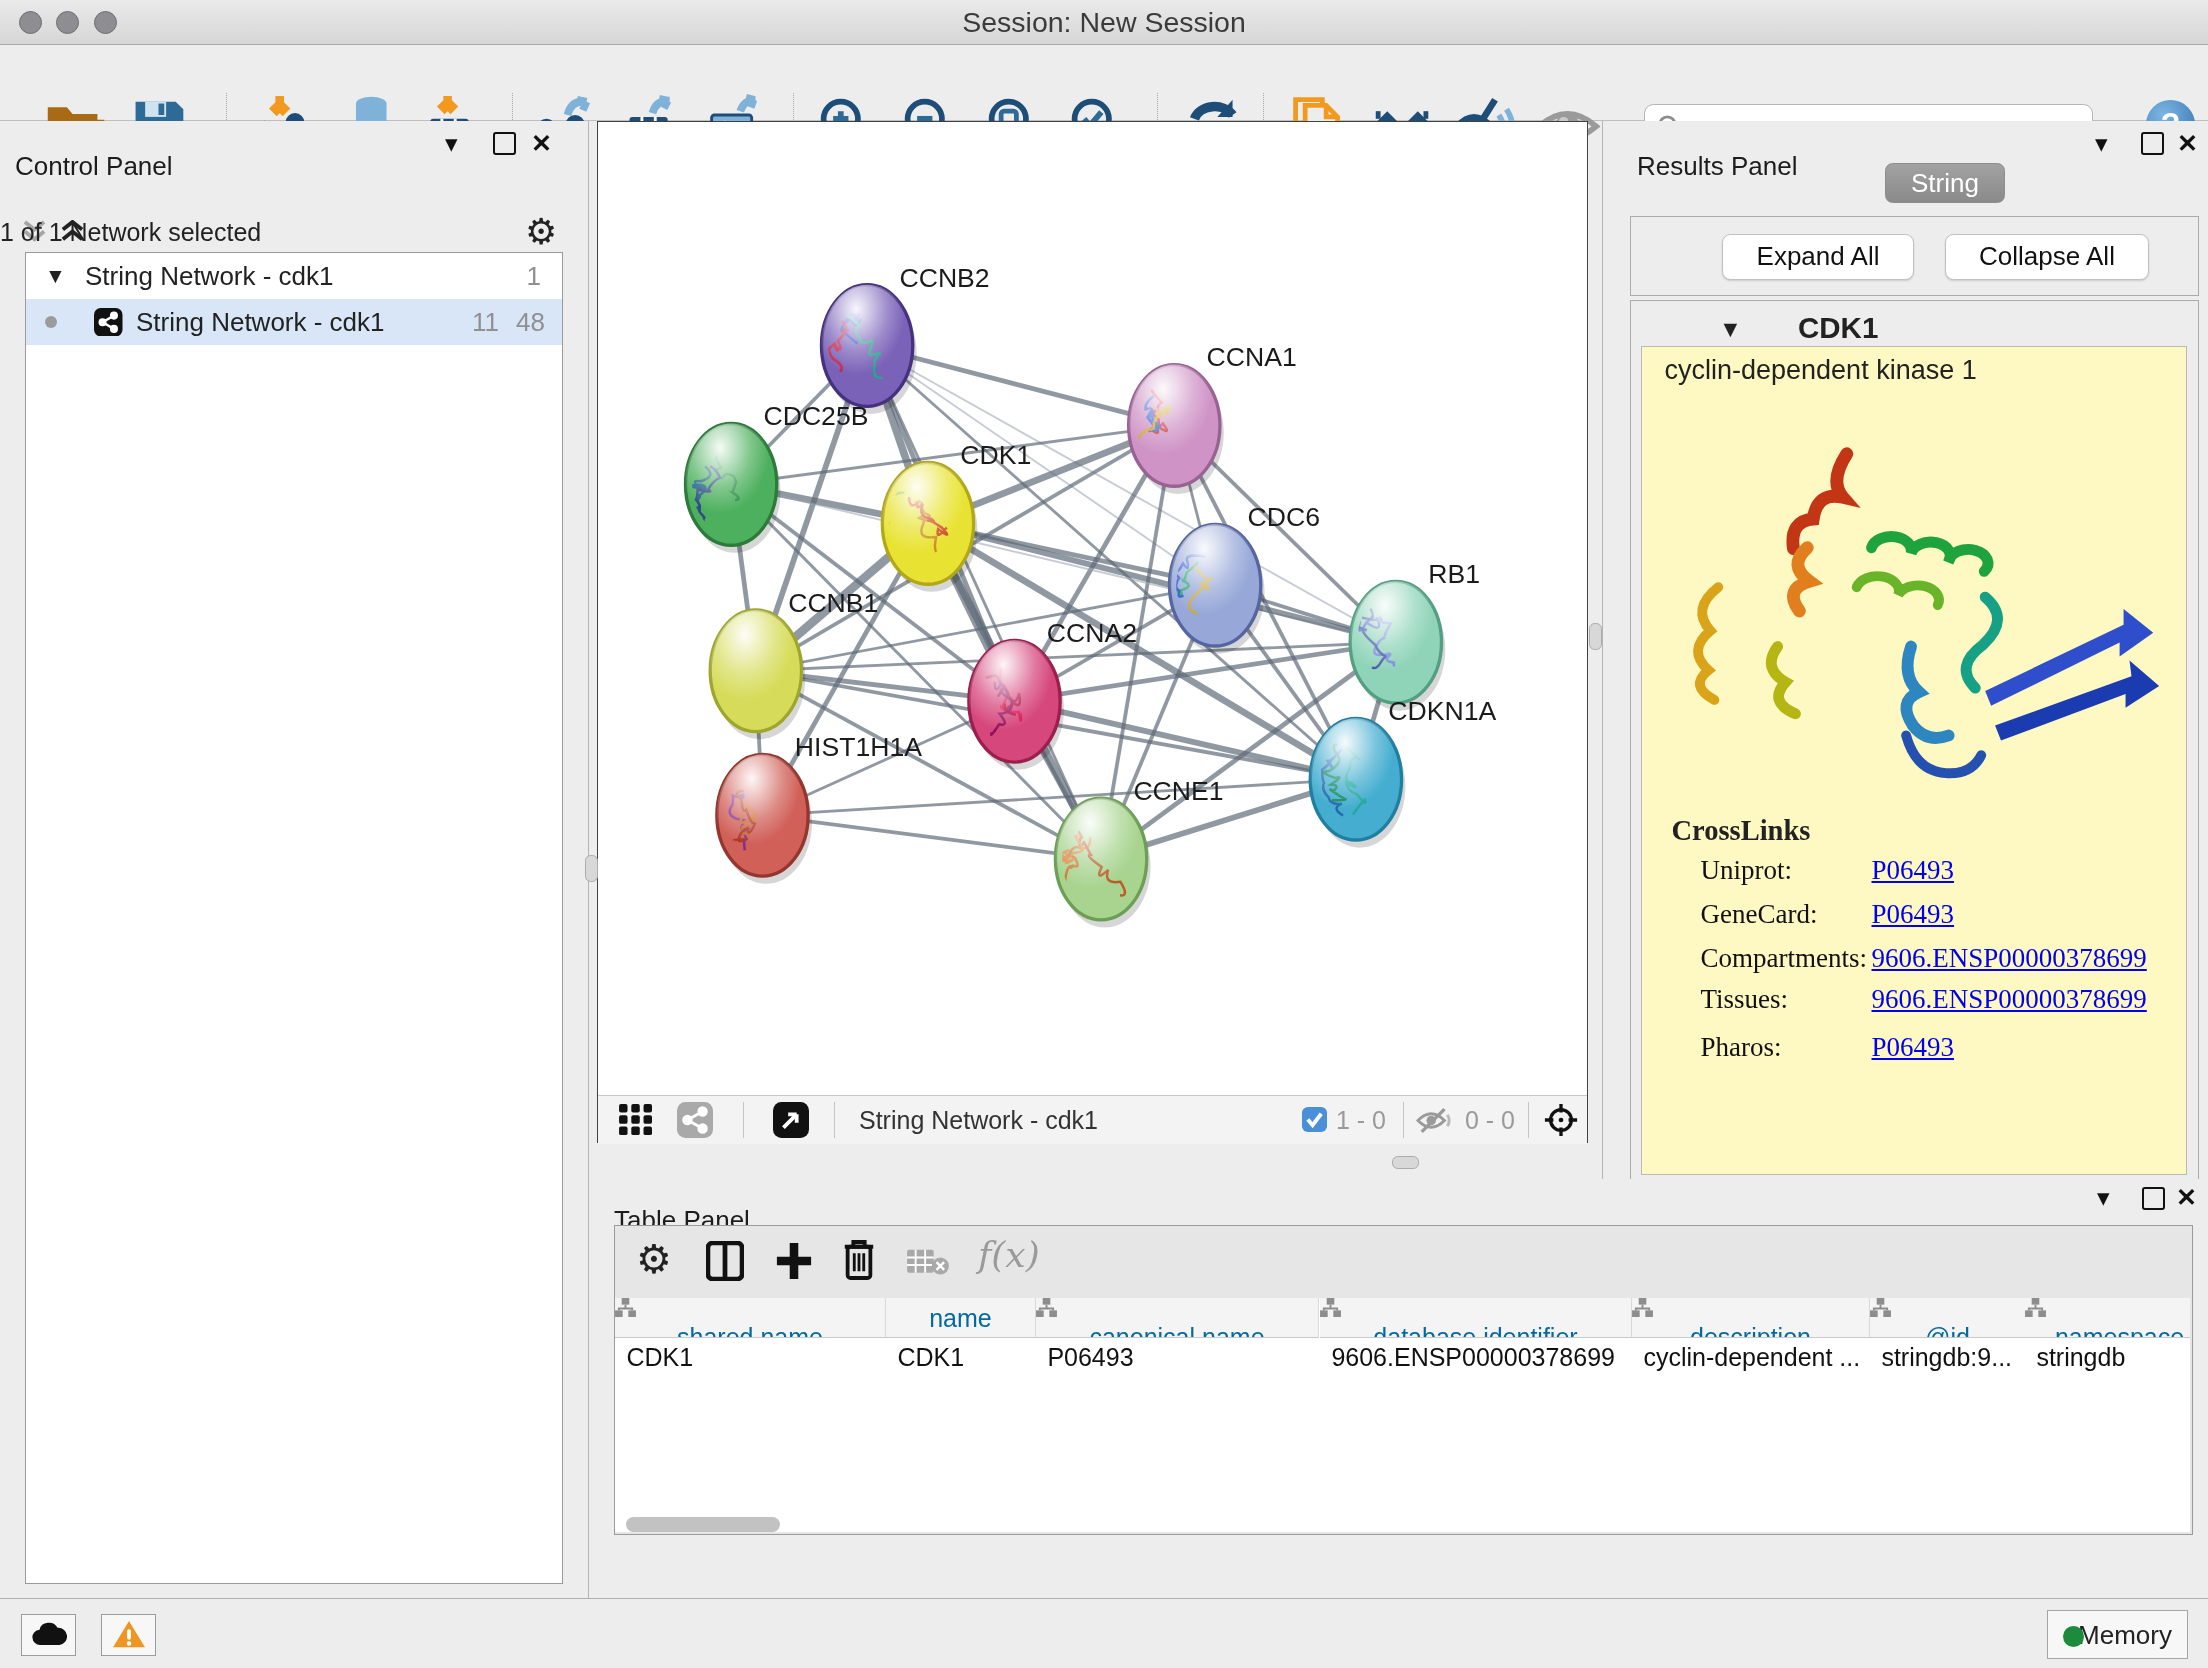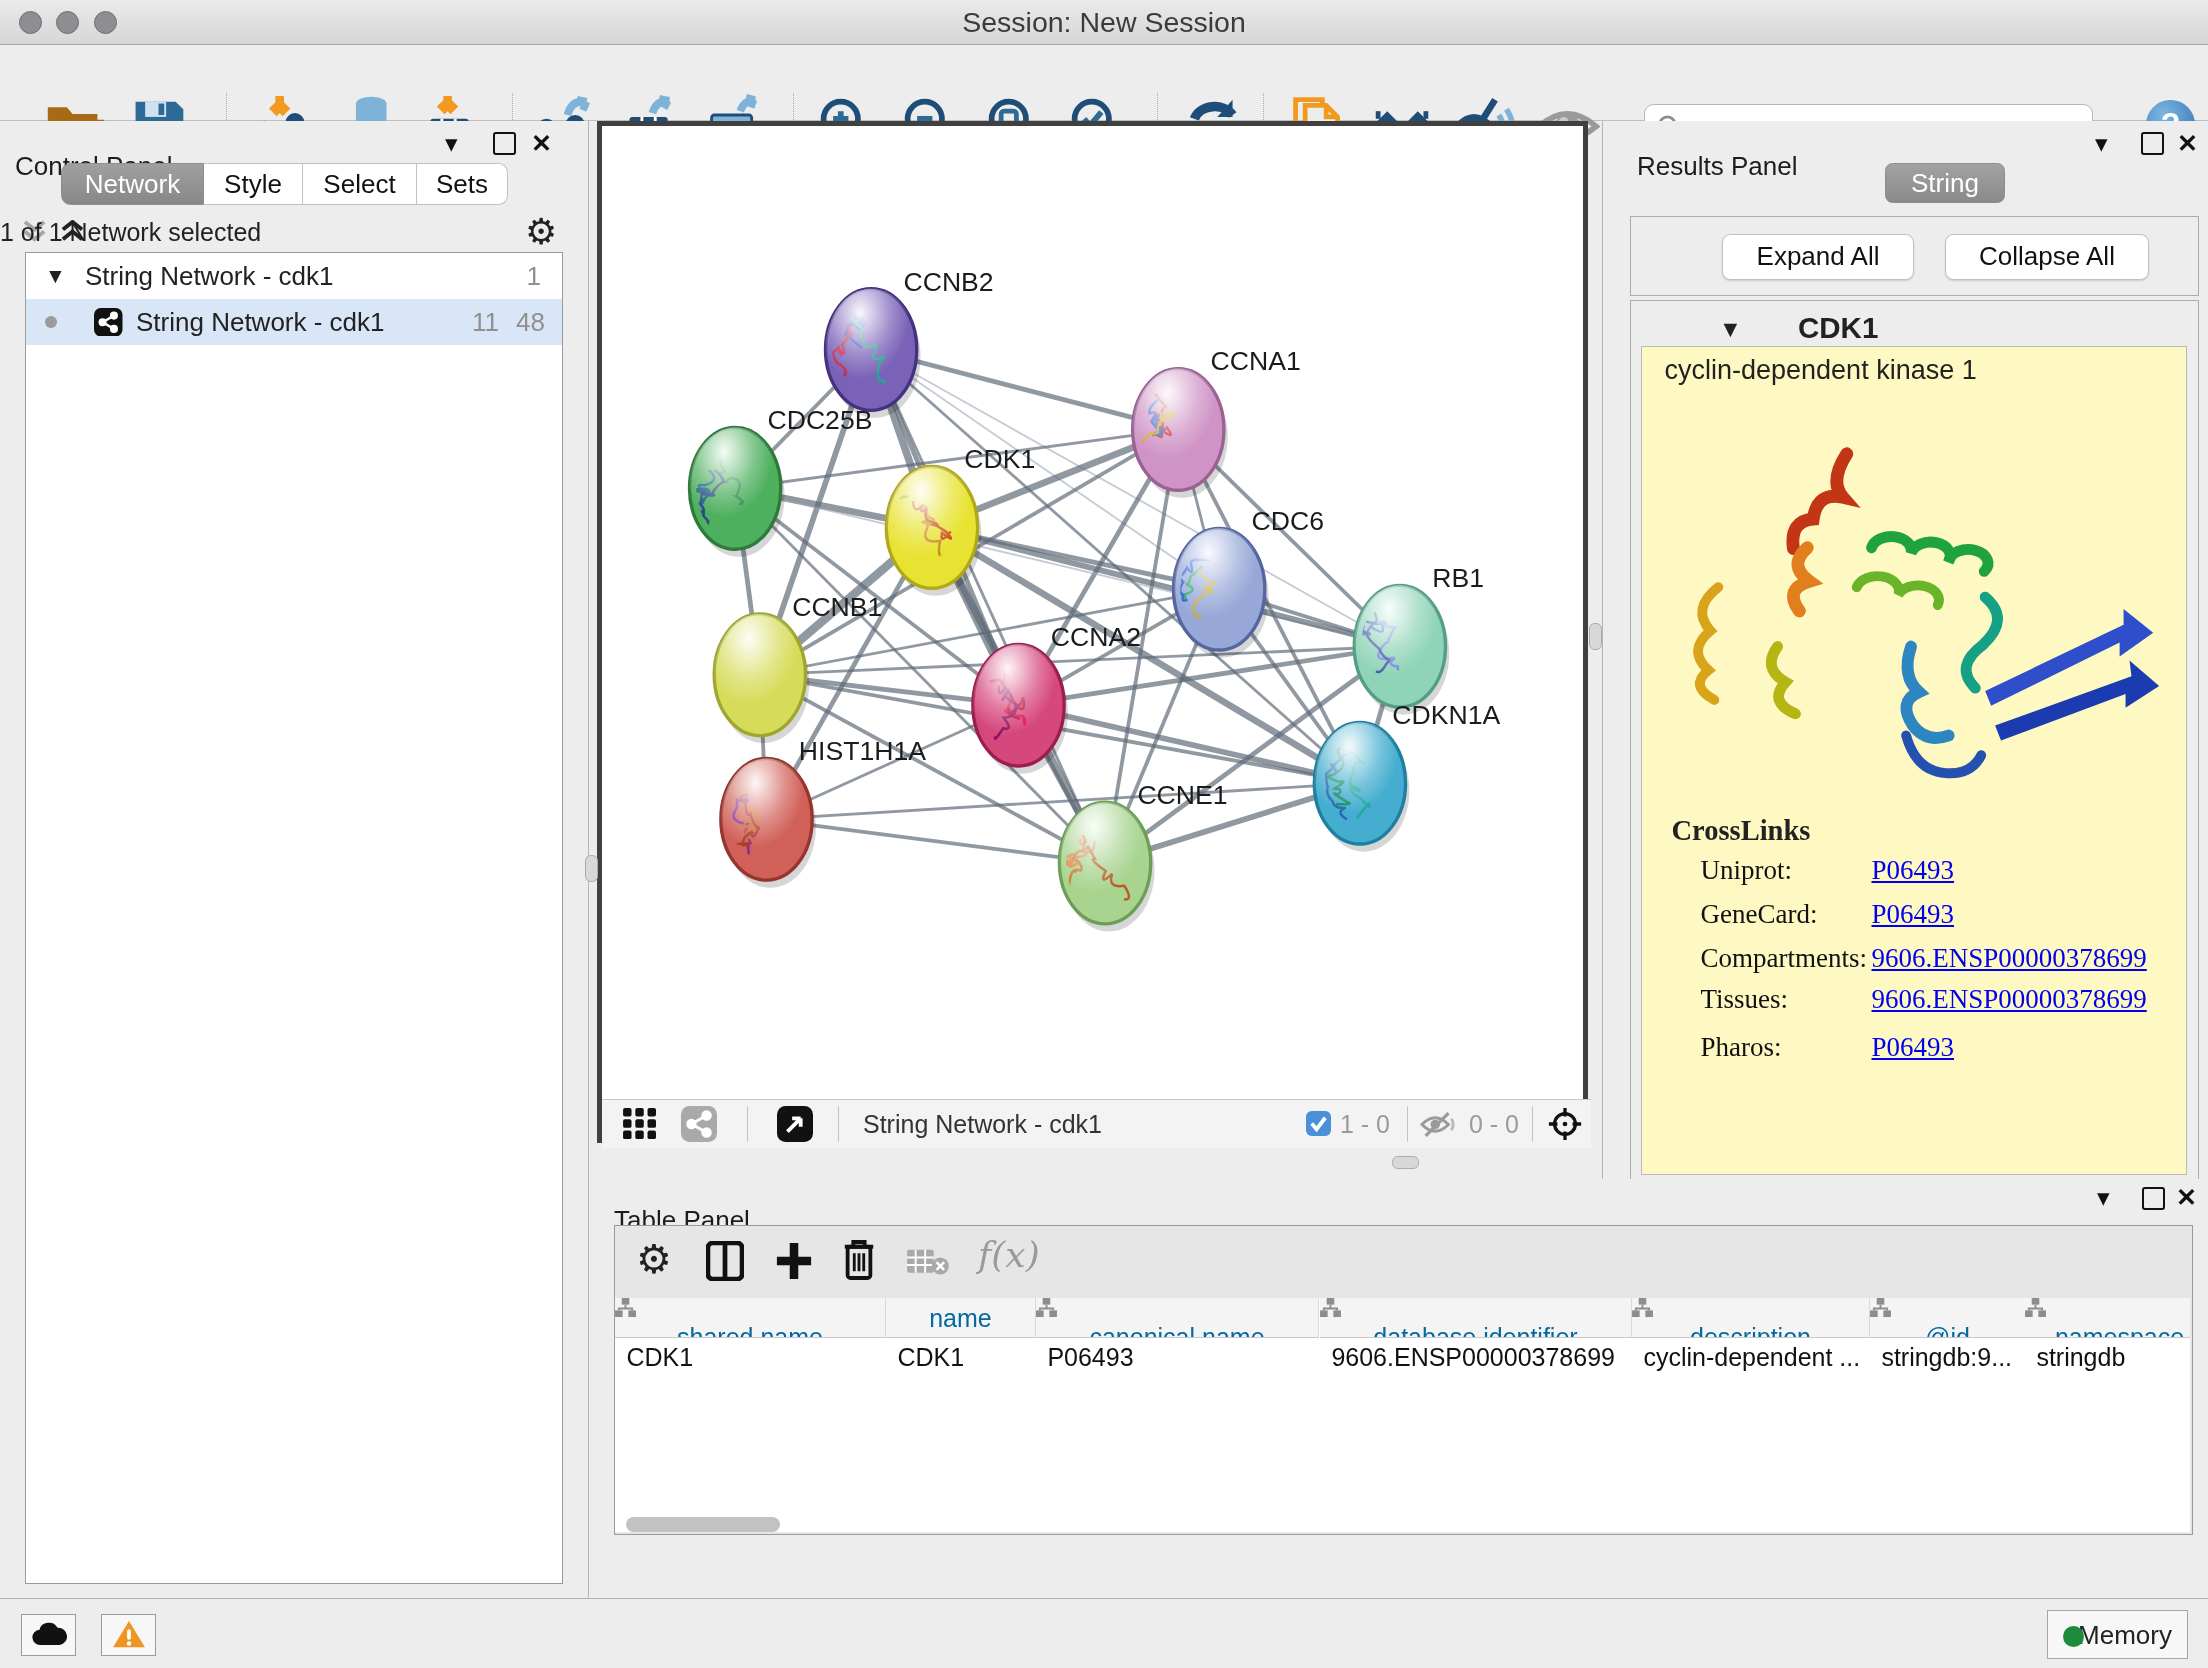--- a/index.html
+++ b/index.html
@@ -30,21 +30,21 @@
   .seg:last-child{border-radius:0 9.5px 9.5px 0;}
   .seg.sel{background:linear-gradient(#a0a0a0,#878787);color:#fff;border-color:#8d8d8d;}
   
   #control-panel{left:0;top:121px;width:588px;height:1477px;background:#ededed;border-right:1px solid #b5b5b5;}
   #cp-listbox{left:25px;top:131px;width:538px;height:1332px;background:#fff;border:1.9px solid #9a9a9a;
               box-sizing:border-box;}
   .treerow{position:relative;height:46px;font-size:26px;line-height:46px;}
   .treerow .cnt{position:absolute;color:#909090;}
   #cp-row2{background:#d9e6f7;}
   
-  #canvas{left:597px;top:121px;width:991px;height:1022px;background:#fff;border:5px solid #404040;
+  #canvas{left:597px;top:121px;width:991px;height:1022px;background:#fff;border:1px solid #404040;
           box-sizing:border-box;}
   #net-bottombar{left:0;top:973px;width:989px;height:48px;background:#f3f3f3;border-top:1px solid #c9c9c9;}
   .bbsep{position:absolute;top:5.7px;height:36px;border-left:1px solid #c4c4c4;width:0;}
   .bbtxt{position:absolute;top:0;font-size:25px;line-height:48px;color:#9a9a9a;}
   
   #results-panel{left:1602px;top:121px;width:607px;height:1059px;background:#ededed;border-left:1px solid #b5b5b5;}
   #rp-tab{left:282px;top:42px;height:38px;padding:0 25px;background:linear-gradient(#a2a2a2,#8a8a8a);
           color:#fff;font-size:26px;line-height:38px;border-radius:7.6px;border:1px solid #8d8d8d;cursor:pointer;}
   .rp-box{position:absolute;left:27px;width:569px;border:1.9px solid #ababab;box-sizing:border-box;background:#ededed;}
   .btn{position:absolute;height:44px;background:#fff;border:1px solid #c0c0c0;border-radius:8.6px;
@@ -264,21 +264,20 @@
       <div style="color:#fff;font-size:32px;font-weight:bold;text-align:center;line-height:49px;">?</div>
     </div>
   </div>
 
   <div id="control-panel" class="abs">
     <div class="abs panel-title" style="left:15px;top:7.6px">Control Panel</div>
     <div class="wico" style="left:445px;top:7.6px">▾</div>
     <div class="wsq" style="left:493px;top:11.4px"></div>
     <div class="wico" style="left:531px;top:7.6px;font-weight:bold">✕</div>
 
-    <div class="abs" id="cp-tabs" style="left:61px;top:42px;white-space:nowrap"><span class="seg sel" style="width: 143px;">Network</span><span class="seg" style="width: 99px;">Style</span><span class="seg" style="width: 114px;">Select</span><span class="seg" style="width: 91px;">Sets</span></div>
 
     <div class="abs" style="left:0;top:91px;width:588px;height:40px">
       <svg class="abs" style="left:21px;top:7.6px" width="27" height="25" viewBox="0 0 28 26">
           <path d="M4 2 l10 8 10 -8 M4 12 l10 8 10 -8" stroke="#a5a5a5" stroke-width="4" fill="none"></path>
         </svg>
       <svg class="abs" style="left:59px;top:7.6px" width="27" height="25" viewBox="0 0 28 26">
           <path d="M4 10 l10 -8 10 8 M4 20 l10 -8 10 8" stroke="#222" stroke-width="4" fill="none"></path>
         </svg>
       <div class="abs" style="left:0;width:100%;font-size:25px;line-height:40px">1 of 1 Network selected</div>
       <div class="abs" style="left:525px;top:1.9px;font-size:36px;line-height:36px">⚙</div>

